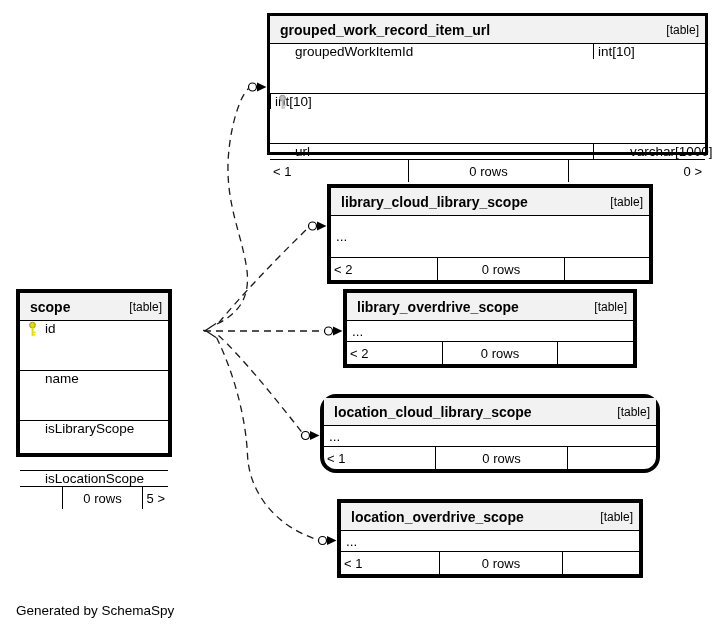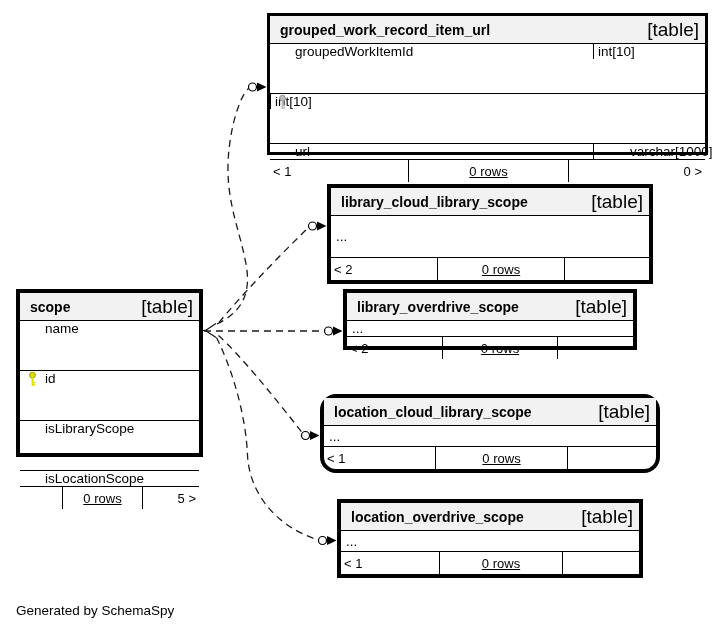--- a/index.html
+++ b/index.html
@@ -5,33 +5,33 @@
   html,body{margin:0;padding:0;background:#ffffff;}
   body{font-family:"Liberation Sans",sans-serif;color:#000;}
   #canvas{position:relative;width:728px;height:633px;background:#ffffff;overflow:hidden;}
   #edges{position:absolute;left:0;top:0;width:728px;height:633px;}
   .tnode{position:absolute;box-sizing:border-box;border:4px solid #000000;background:#fff;
          display:flex;flex-direction:column;}
   .tnode.emph{border-width:3px;}
   .thead{box-sizing:border-box;height:28px;flex:0 0 28px;background:#f2f2f2;border-bottom:1px solid #000;
          display:flex;align-items:center;justify-content:space-between;padding:0 6px 0 10px;}
   .tname{font-weight:bold;font-size:14px;white-space:nowrap;}
-  .ttag{font-size:19px;white-space:nowrap;}
+  .ttag{font-size:12px;white-space:nowrap;}
   .tbody{flex:1 1 auto;display:flex;flex-direction:column;gap:34px;}
   .trow{flex:1 1 0;position:relative;display:flex;align-items:center;font-size:13.5px;}
   .trow + .trow{border-top:1px solid #000;}
   .cname{flex:1 1 auto;padding-left:25px;white-space:nowrap;overflow:hidden;}
   .cname.dots{padding-left:5px;}
   .ctype{box-sizing:border-box;flex:0 0 auto;align-self:stretch;display:flex;align-items:center;
          border-left:1px solid #000;padding-left:4px;white-space:nowrap;}
   .keyicon{position:absolute;left:7px;top:50%;transform:translateY(-50%);width:11px;height:15px;display:block;}
   .tfoot{box-sizing:border-box;height:23px;flex:0 0 23px;border-top:1px solid #000;display:flex;font-size:13px;}
   .fcell{box-sizing:border-box;display:flex;align-items:center;height:100%;}
   .fcell.c1{justify-content:flex-start;padding-left:3px;border-right:1px solid #000;}
-  .fcell.c2{justify-content:center;border-right:1px solid #000;text-decoration:underline;}
+  .fcell.c2{justify-content:center;border-right:1px solid #000;}
   .fcell.c3{justify-content:flex-end;padding-right:3px;flex:1 1 auto;}
   #note{position:absolute;left:16px;top:603px;font-size:13.5px;}
   .edge{fill:none;stroke:#1a1a1a;stroke-width:1.3;stroke-dasharray:7 5;}
   .marker-circle{fill:#ffffff;stroke:#000;stroke-width:1.2;}
   .marker-arrow{fill:#000;stroke:none;}
   .marker-open{fill:none;stroke:#1a1a1a;stroke-width:1.3;}
 </style>
 </head>
 <body>
 
@@ -95,21 +95,21 @@
           <div class="trow">
             <span class="cname dots">...</span>
           </div>
         </div>
         <div class="tfoot">
           <div class="fcell c1" style="width: 107px;">&lt; 2</div>
           <div class="fcell c2" style="width: 127px;">0 rows</div>
           <div class="fcell c3"></div>
         </div>
       </div>
-      <div class="tnode" style="left: 343px; top: 289px; width: 294px; height: 61px;">
+      <div class="tnode" style="left: 343px; top: 289px; width: 294px; height: 79px;">
         <div class="thead">
           <span class="tname">library_overdrive_scope</span>
           <span class="ttag">[table]</span>
         </div>
         <div class="tbody">
           <div class="trow">
             <span class="cname dots">...</span>
           </div>
         </div>
         <div class="tfoot">
@@ -143,37 +143,37 @@
           <div class="trow">
             <span class="cname dots">...</span>
           </div>
         </div>
         <div class="tfoot">
           <div class="fcell c1" style="width: 99px;">&lt; 1</div>
           <div class="fcell c2" style="width: 123px;">0 rows</div>
           <div class="fcell c3"></div>
         </div>
       </div>
-      <div class="tnode" style="left: 16px; top: 289px; width: 187px; height: 168px;">
+      <div class="tnode" style="left: 16px; top: 289px; width: 156px; height: 168px;">
         <div class="thead">
           <span class="tname">scope</span>
           <span class="ttag">[table]</span>
         </div>
         <div class="tbody">
-          <div class="trow">
-            <span class="cname">name</span>
-          </div>
           <div class="trow">
             <span class="keyicon"><svg viewBox="0 0 11 15" width="11" height="15" xmlns="http://www.w3.org/2000/svg">
                 <circle cx="5.5" cy="3.6" r="2.9" fill="#dede00" stroke="#a0a000" stroke-width="1"></circle>
                 <rect x="4.6" y="6" width="1.9" height="8.4" fill="#dede00"></rect>
                 <rect x="6.3" y="10.2" width="2.3" height="1.6" fill="#dede00"></rect>
                 <rect x="6.3" y="12.6" width="1.9" height="1.5" fill="#dede00"></rect>
               </svg></span>
             <span class="cname">id</span>
+          </div>
+          <div class="trow">
+            <span class="cname">name</span>
           </div>
           <div class="trow">
             <span class="cname">isLibraryScope</span>
           </div>
           <div class="trow">
             <span class="cname">isLocationScope</span>
           </div>
         </div>
         <div class="tfoot">
           <div class="fcell c1" style="width: 43px;"></div>

